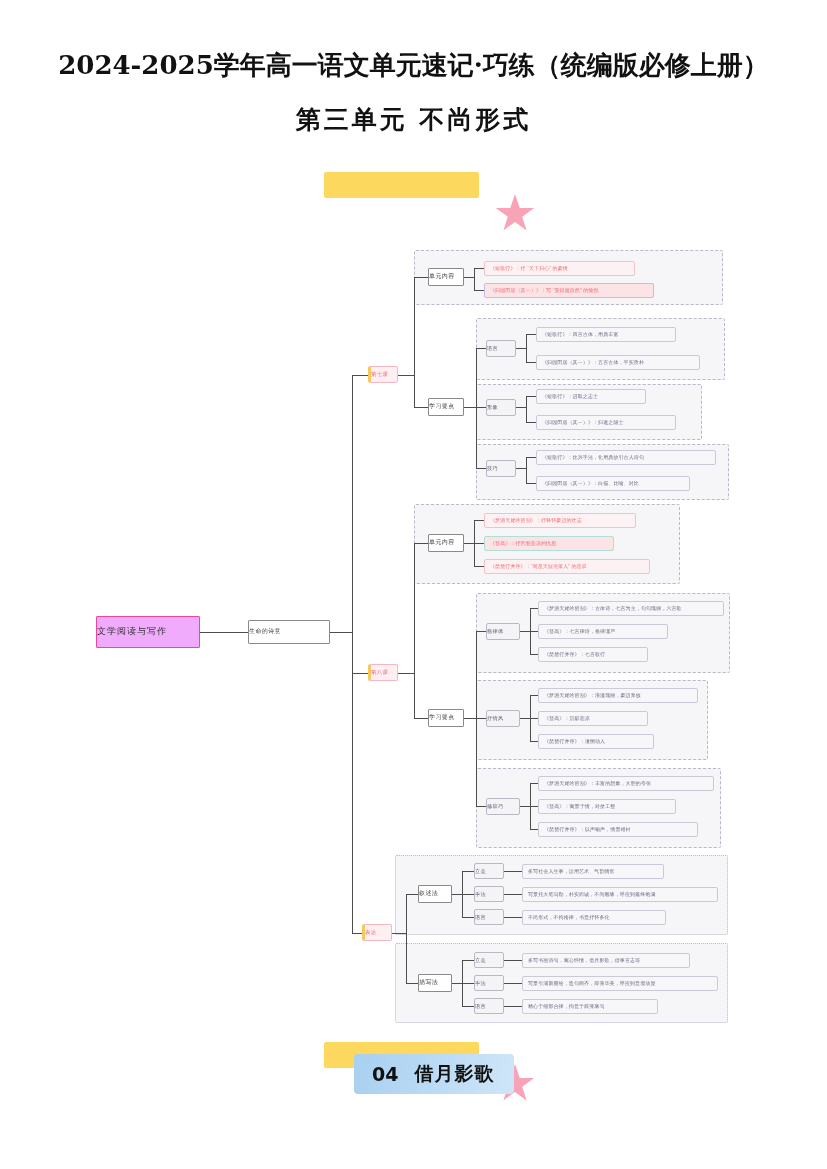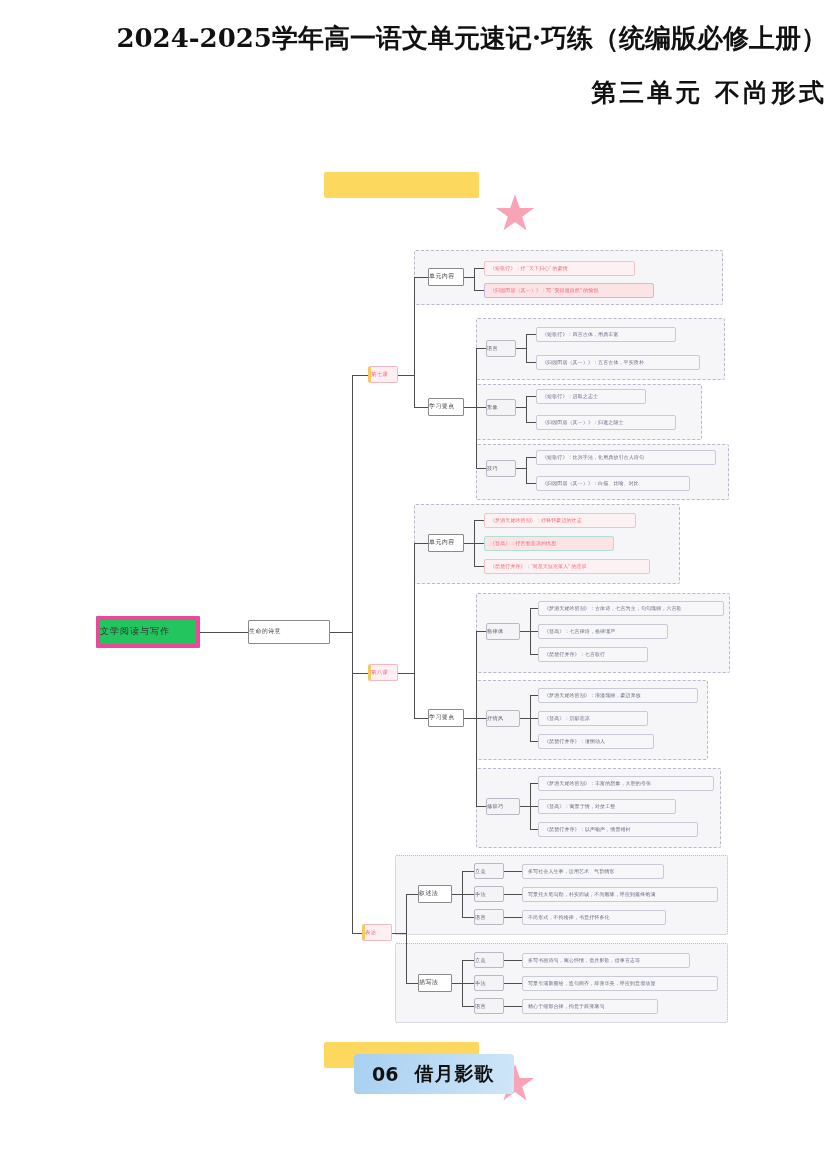--- a/index.html
+++ b/index.html
@@ -4,21 +4,21 @@
 <style>
   html,body{margin:0;padding:0;}
   body{
     width:827px;height:1169px;background:#ffffff;
     font-family:"Liberation Sans","DejaVu Sans",sans-serif;
     position:relative;overflow:hidden;
   }
   .page{position:relative;width:827px;height:1169px;}
 
   
-  .title-wrap{text-align:right;padding-top:21px;}
+  .title-wrap{text-align:center;padding-top:48px;}
   .doc-title{
     font-family:"DejaVu Serif","Liberation Serif",serif;
     font-size:26px;font-weight:bold;color:#111;letter-spacing:0px;
     white-space:nowrap;
   }
   .doc-subtitle{
     font-family:"DejaVu Serif","Liberation Serif",serif;
     font-size:25px;font-weight:bold;color:#111;margin-top:20px;letter-spacing:3px;
   }
 
@@ -53,21 +53,21 @@
   .node{
     position:absolute;box-sizing:border-box;
     display:flex;align-items:center;
     font-size:5.3px;line-height:1.25;
     white-space:nowrap;overflow:hidden;
   }
   .node span{display:block;width:100%;}
 
   
   .n-root{
-    border:4px solid #ec4899;background:#22c55e;color:#333;
+    border:1px solid #ec4899;background:#f0abfc;color:#333;
     font-size:9px;justify-content:center;letter-spacing:1px;border-radius:1px;
   }
   
   .n-l2{
     border:1px solid #8a8a8a;background:#fff;color:#444;
     font-size:6px;justify-content:center;letter-spacing:.4px;border-radius:1px;
   }
   
   .n-pink{
     border:1px solid #f0b9c4;background:#fdeff2;color:#e8677f;
@@ -113,21 +113,21 @@
 
   <div class="banner" style="left:312px;top:172px;">
     <div class="ylw"></div>
     <div class="star"></div>
   </div>
 
   <div class="banner" style="left:312px;top:1042px;">
     <div class="ylw"></div>
     <div class="star"></div>
     <div class="chip">
-      <div class="num">06</div>
+      <div class="num">04</div>
       <div class="btxt">借月影歌</div>
     </div>
   </div>
 
   <div id="map">
 
     <div class="grp" style="left:414px;top:250px;width:309px;height:55px;"></div>
     <div class="grp" style="left:476px;top:318px;width:249px;height:62px;"></div>
     <div class="grp" style="left:476px;top:384px;width:226px;height:56px;"></div>
     <div class="grp" style="left:476px;top:444px;width:253px;height:56px;"></div>

